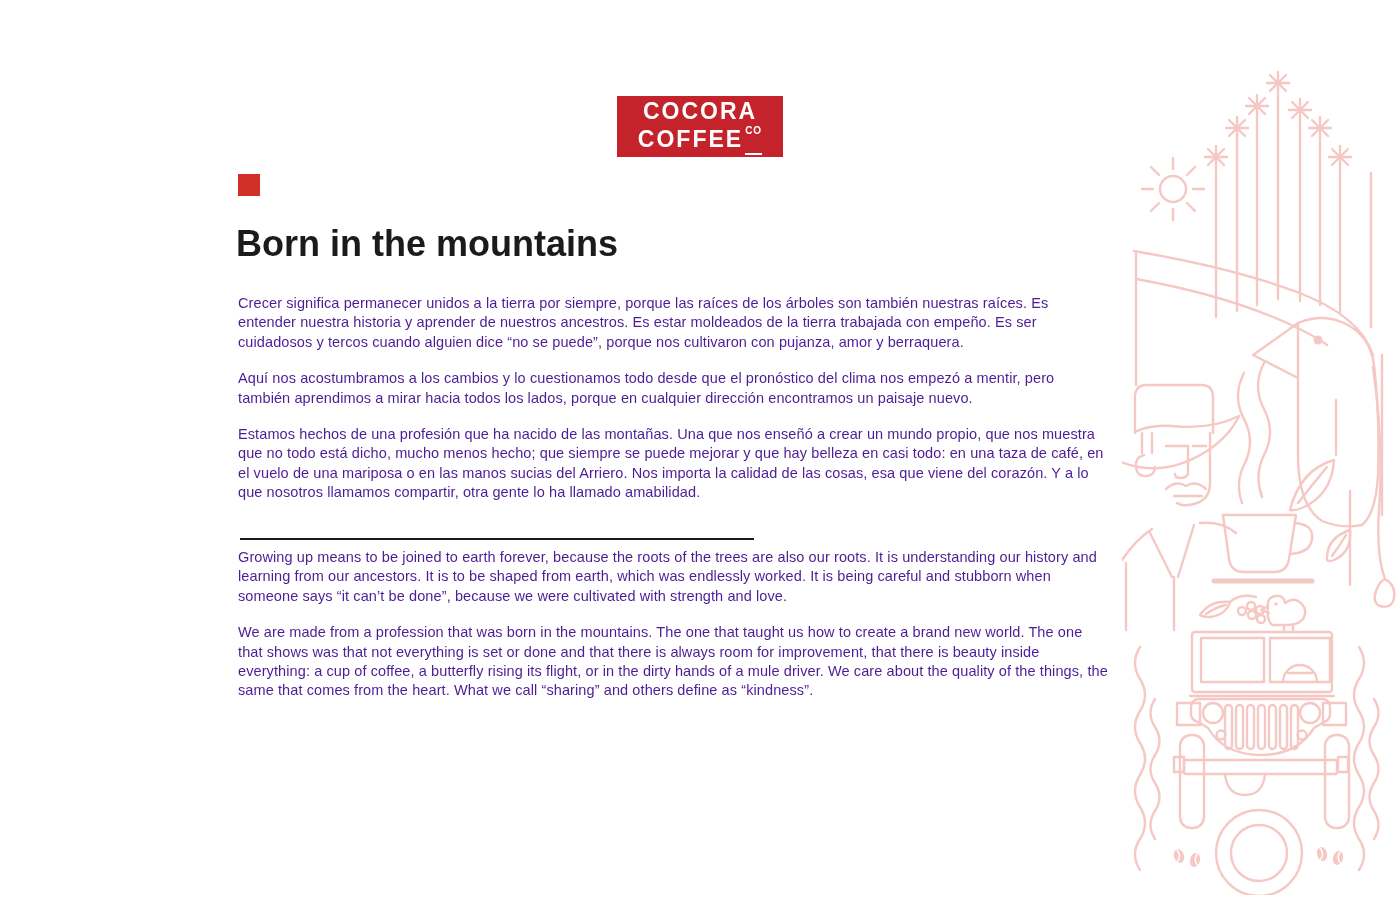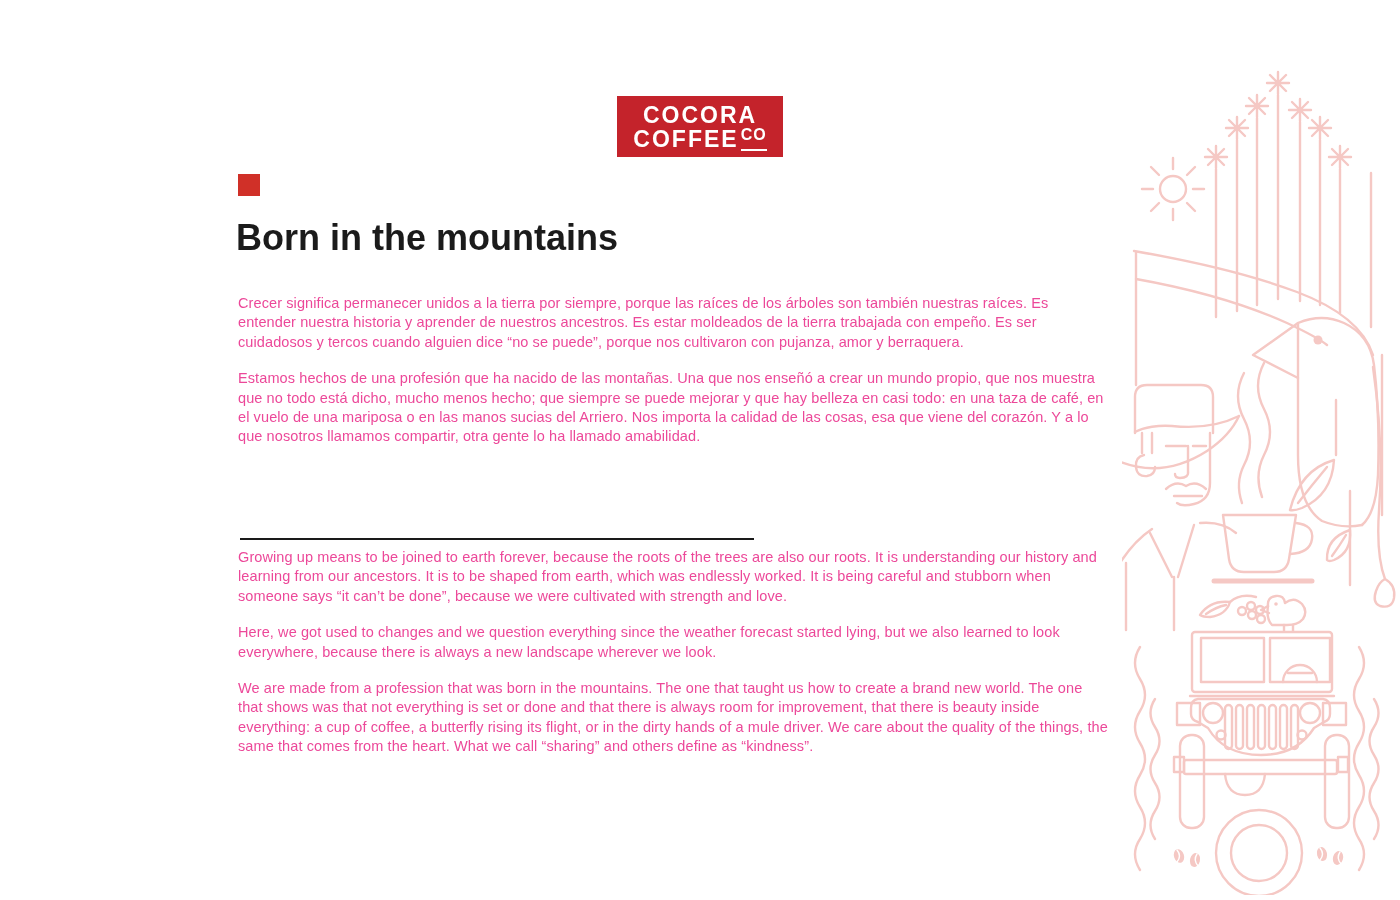--- a/index.html
+++ b/index.html
@@ -10,33 +10,33 @@
     -webkit-font-smoothing:antialiased;
   }
   .logo{
     position:absolute;left:617px;top:96px;width:166px;height:61px;
     background:#c4232b;color:#ffffff;
     display:flex;flex-direction:column;align-items:center;justify-content:center;
     font-weight:bold;letter-spacing:2px;line-height:24px;font-size:23px;
   }
   .logo .row2{display:flex;align-items:center;}
   .logo .suffix{
-    font-size:16px;line-height:12px;letter-spacing:1px;margin-left:2px;margin-top:2px;
-    border-bottom:2.5px solid #ffffff;padding-bottom:8px;
+    font-size:10px;line-height:12px;letter-spacing:1px;margin-left:2px;margin-top:2px;
+    border-bottom:2.5px solid #ffffff;padding-bottom:16px;
   }
   .red-square{
     position:absolute;left:238px;top:174px;width:22px;height:22px;background:#d03028;
   }
   h1.page-title{
-    position:absolute;left:236px;top:218px;margin:0;
+    position:absolute;left:236px;top:224px;margin:0;
     font-size:36px;font-weight:bold;letter-spacing:0px;color:#1b1b1b;line-height:1.1;
   }
   .textcol{
     position:absolute;left:238px;width:870px;
-    font-size:14.5px;line-height:19.4px;letter-spacing:0.1px;color:#ec4899;
+    font-size:14.5px;line-height:19.4px;letter-spacing:0.1px;color:#4c1d95;
   }
   .textcol p{margin:0 0 17px 0;}
   .es{top:294px;}
   .en{top:548px;}
   .divider{
     position:absolute;left:240px;top:538px;width:514px;height:2px;background:#1a1a1a;
   }
   .illustration{
     position:absolute;left:1122px;top:55px;width:278px;height:840px;
   }
@@ -52,28 +52,28 @@
     <span class="suffix">CO</span>
   </div>
 </div>
 
 <div class="red-square"></div>
 
 <h1 class="page-title">Born in the mountains</h1>
 
 <div class="textcol es">
   <p>Crecer significa permanecer unidos a la tierra por siempre, porque las raíces de los árboles son también nuestras raíces. Es entender nuestra historia y aprender de nuestros ancestros. Es estar moldeados de la tierra trabajada con empeño. Es ser cuidadosos y tercos cuando alguien dice “no se puede”, porque nos cultivaron con pujanza, amor y berraquera.</p>
+  <p>Aquí nos acostumbramos a los cambios y lo cuestionamos todo desde que el pronóstico del clima nos empezó a mentir, pero también aprendimos a mirar hacia todos los lados, porque en cualquier dirección encontramos un paisaje nuevo.</p>
   <p>Estamos hechos de una profesión que ha nacido de las montañas. Una que nos enseñó a crear un mundo propio, que nos muestra que no todo está dicho, mucho menos hecho; que siempre se puede mejorar y que hay belleza en casi todo: en una taza de café, en el vuelo de una mariposa o en las manos sucias del Arriero. Nos importa la calidad de las cosas, esa que viene del corazón. Y a lo que nosotros llamamos compartir, otra gente lo ha llamado amabilidad.</p>
 </div>
 
 <div class="divider"></div>
 
 <div class="textcol en">
   <p>Growing up means to be joined to earth forever, because the roots of the trees are also our roots. It is understanding our history and learning from our ancestors. It is to be shaped from earth, which was endlessly worked. It is being careful and stubborn when someone says “it can’t be done”, because we were cultivated with strength and love.</p>
-  <p>Here, we got used to changes and we question everything since the weather forecast started lying, but we also learned to look everywhere, because there is always a new landscape wherever we look.</p>
   <p>We are made from a profession that was born in the mountains. The one that taught us how to create a brand new world. The one that shows was that not everything is set or done and that there is always room for improvement, that there is beauty inside everything: a cup of coffee, a butterfly rising its flight, or in the dirty hands of a mule driver. We care about the quality of the things, the same that comes from the heart. What we call “sharing” and others define as “kindness”.</p>
 </div>
 
 <div class="illustration">
 <svg width="278" height="840" viewBox="0 0 278 840" fill="none" stroke="#f5c8c4" stroke-width="2.4" stroke-linecap="round" stroke-linejoin="round">
 
   <g>
     <path d="M156,40 L156,244"></path>
     <path d="M135,63 L135,250"></path>
     <path d="M178,67 L178,246"></path>

